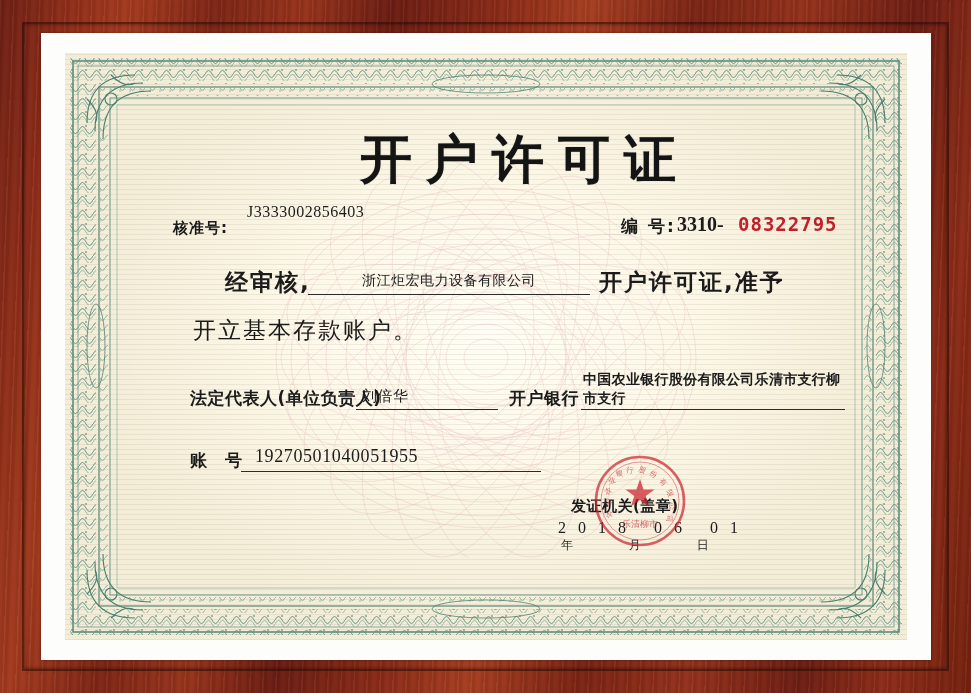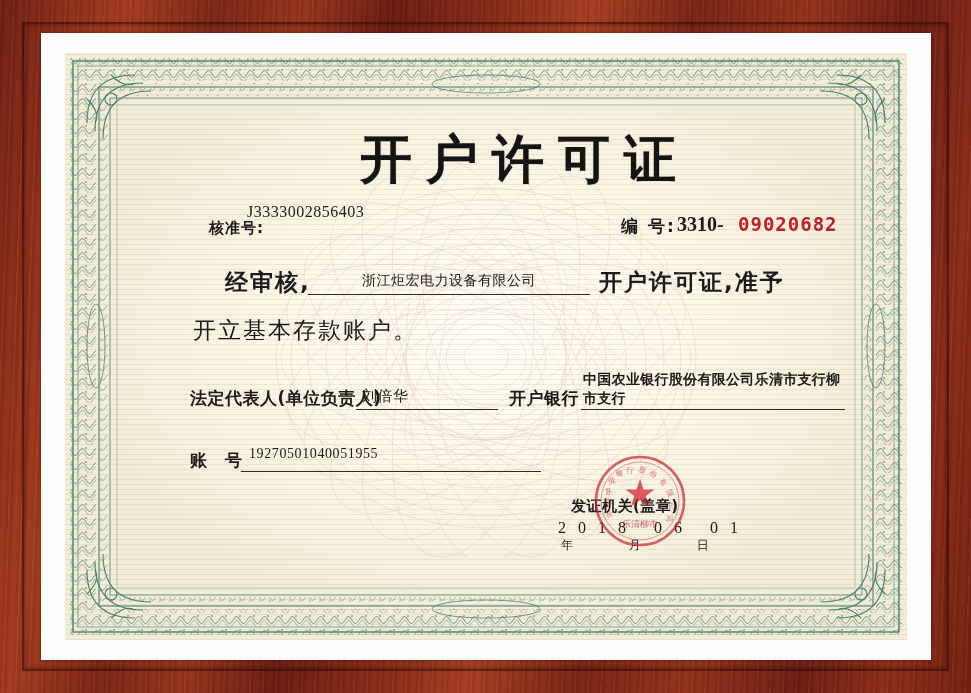--- a/index.html
+++ b/index.html
@@ -136,21 +136,20 @@
     color: #141414;
     text-shadow: 0 0 1px rgba(0,0,0,0.35);
   }
 
   #approval-label {
     position: absolute;
     left: 108px; top: 166px;
     font-size: 15px;
     font-weight: bold;
     letter-spacing: 1px;
-    margin-left: 36px;
   }
   #approval-value {
     position: absolute;
     left: 158px; top: 150px;
     font-family: "Liberation Serif", serif;
     font-size: 16px;
     letter-spacing: 0.5px;
     color: #1d1d1d;
     margin-left: 24px;
   }
@@ -261,23 +260,23 @@
 
   #account-label {
     position: absolute;
     left: 125px; top: 396px;
     font-size: 17px;
     font-weight: bold;
     letter-spacing: 6px;
   }
   #account-value {
     position: absolute;
-    left: 184px; top: 393px;
+    left: 190px; top: 393px;
     font-family: "Liberation Serif", serif;
-    font-size: 14px;
+    font-size: 18px;
     letter-spacing: 0.6px;
   }
   #account-rule {
     position: absolute;
     left: 176px; top: 418px;
     width: 300px;
     border-bottom: 1px solid #2a2a2a;
   }
 
   #issuer-label {
@@ -420,21 +419,21 @@
 
       <div id="content">
 
         <div id="doc-title" class="cn">开户许可证</div>
 
         <div id="approval-label" class="cn">核准号:</div>
         <div id="approval-value">J3333002856403</div>
 
         <div id="serial-label" class="cn">编 号:</div>
         <div id="serial-prefix">3310-</div>
-        <div id="serial-number">09020682</div>
+        <div id="serial-number">08322795</div>
 
         <div id="body-lead" class="cn">经审核,</div>
         <div id="company-name" class="cn">浙江炬宏电力设备有限公司</div>
         <div id="company-rule"></div>
         <div id="body-tail" class="cn">开户许可证,准予</div>
         <div id="body-line2" class="cn">开立基本存款账户。</div>
 
         <div id="rep-label" class="cn">法定代表人(单位负责人)</div>
         <div id="rep-value" class="cn">刘倍华</div>
         <div id="rep-rule"></div>

